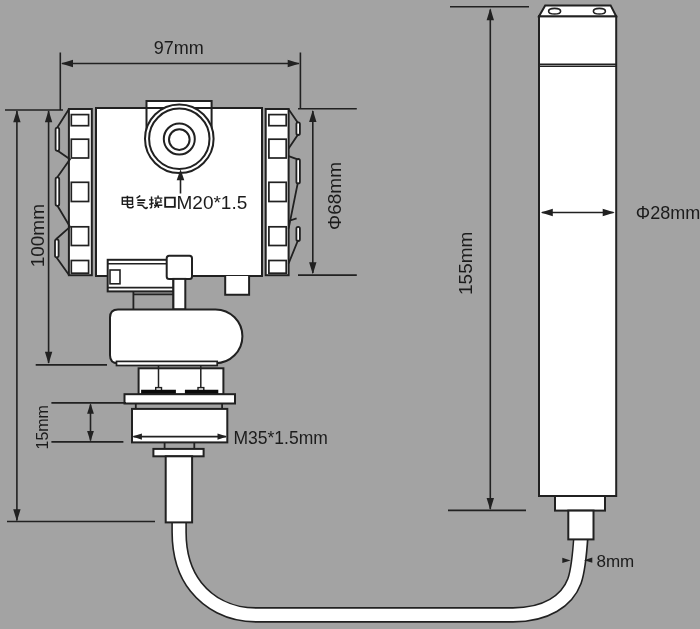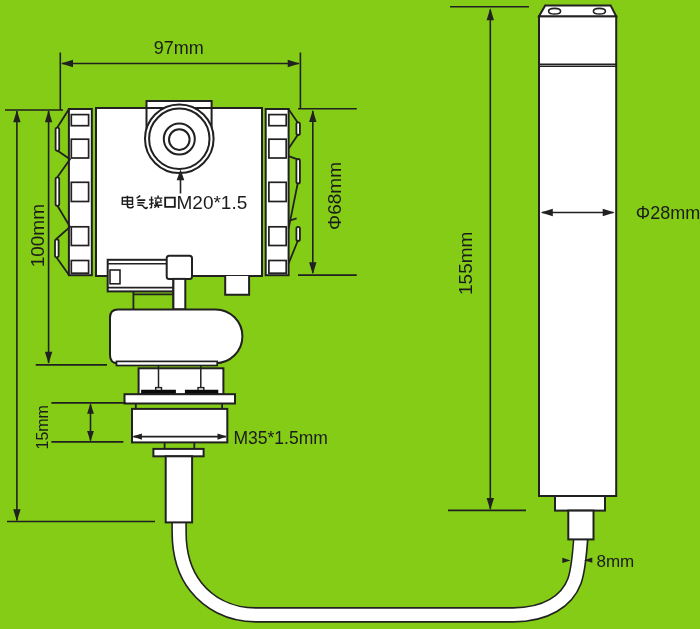--- a/index.html
+++ b/index.html
@@ -1,16 +1,16 @@
 <!DOCTYPE html>
 <html><head>
 <meta charset="utf-8">
 <style>
   html,body{margin:0;padding:0;background:#ffffff;}
-  .wrap{width:700px;height:629px;position:relative;overflow:hidden;background:#84cc16;}
+  .wrap{width:700px;height:629px;position:relative;overflow:hidden;background:#a3a3a3;}
   text{font-family:"Liberation Sans", sans-serif; fill:#1c1c1c;}
 </style>
 </head>
 <body>
 <div class="wrap">
 <svg width="700" height="629" viewBox="0 0 700 629" xmlns="http://www.w3.org/2000/svg">
 <g stroke-linecap="butt" stroke-linejoin="miter">
 
 <g id="cable" fill="none">
   <path d="M179.1,518 L179.1,532 C179.1,553 184,572 196,587 C208,602 228,614.9 256,614.9 L513,614.9 C546,614.9 567,601 574.5,581 C578.3,570 579.6,556 580.9,537" stroke="#212121" stroke-width="15.6"></path>

